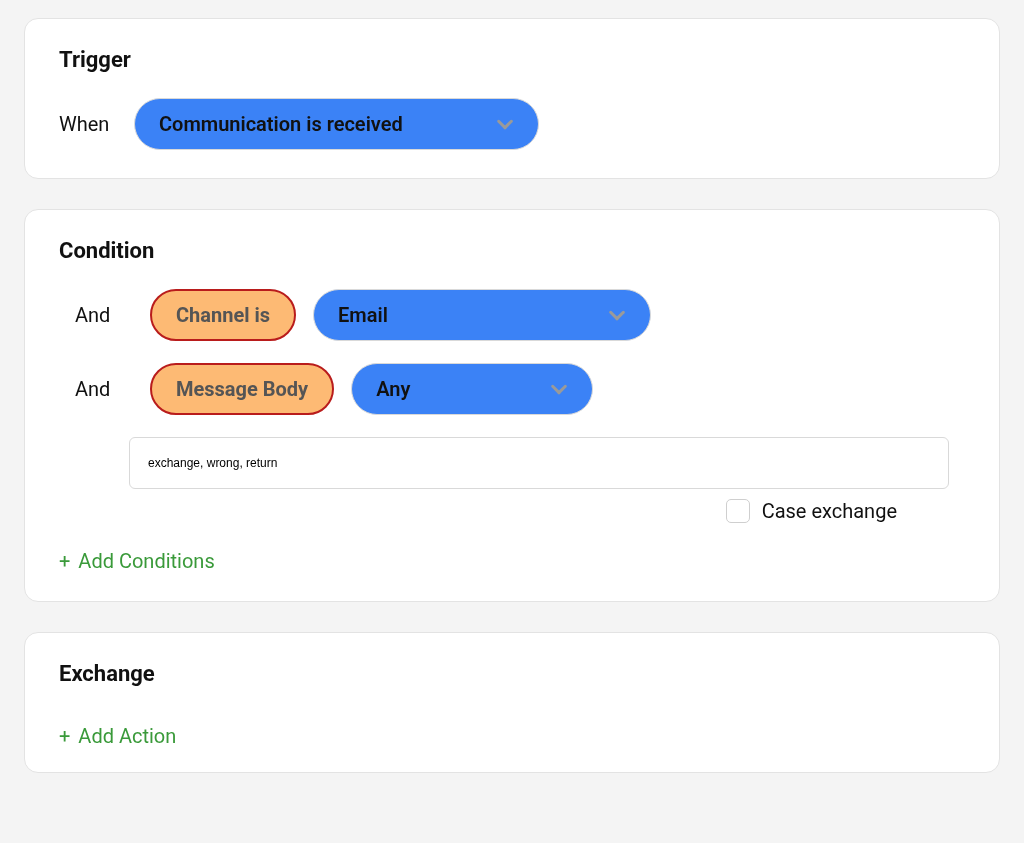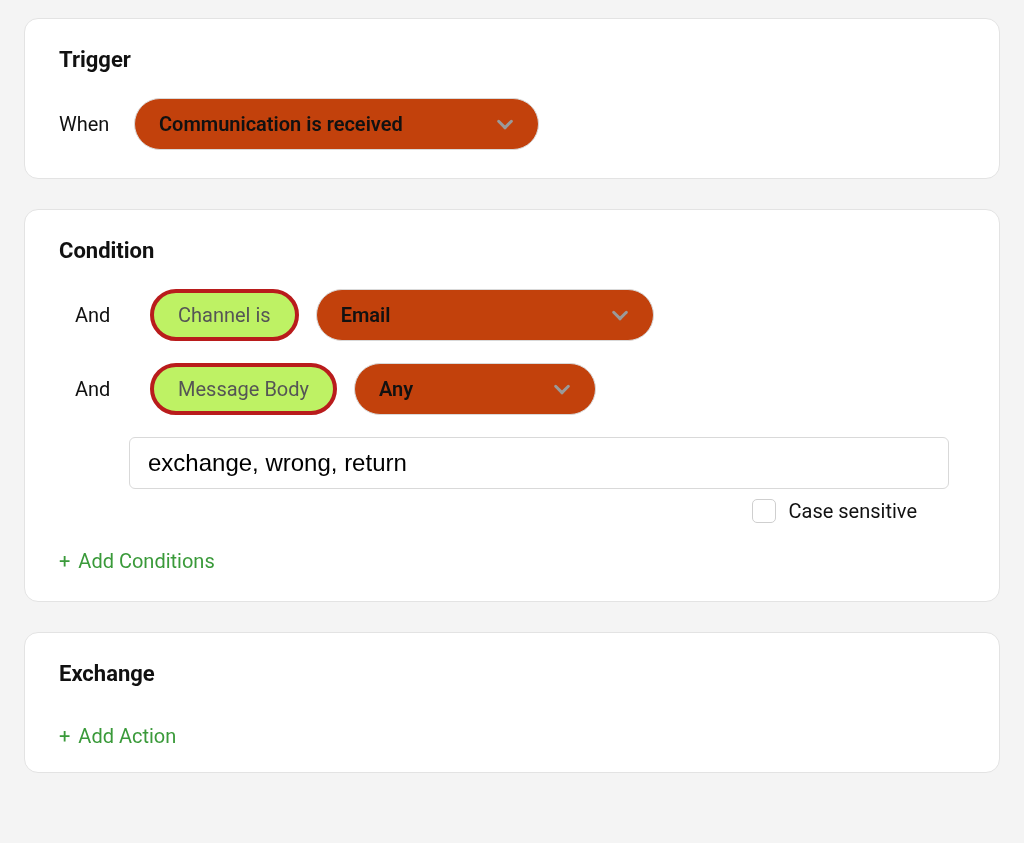--- a/index.html
+++ b/index.html
@@ -8,21 +8,21 @@
     background: #f4f4f4;
     width: 1024px;
     height: 843px;
     padding: 18px 24px 24px 24px;
     color: #111;
   }
   .card {
     background: #fff;
     border: 1px solid #e3e3e3;
     border-radius: 14px;
-    padding: 28px 34px 28px 34px;
+    padding: 28px 54px 28px 34px;
     margin-bottom: 30px;
   }
   .card-title {
     font-size: 22px;
     font-weight: 700;
     margin-bottom: 26px;
   }
   .row {
     display: flex;
     align-items: center;
@@ -36,27 +36,27 @@
   }
   .pill {
     border-radius: 999px;
     height: 52px;
     display: inline-flex;
     align-items: center;
     padding: 0 24px;
     font-size: 20px;
   }
   .pill-grey {
-    background: #bef264;
-    border: 4px solid #b91c1c;
+    background: #fdba74;
+    border: 2px solid #b91c1c;
     color: #555;
-    font-weight: 400;
+    font-weight: 700;
   }
   .pill-select {
-    background: #c2410c;
+    background: #3b82f6;
     border: 1px solid #d9d9d9;
     justify-content: space-between;
     gap: 16px;
     cursor: pointer;
     font-weight: 600;
   }
   .pill-select .chev {
     flex: 0 0 auto;
   }
   .chev {
@@ -81,21 +81,21 @@
   .w-email   { width: 338px; }
   .w-contains{ width: 242px; }
   .w-any     { width: 242px; }
   .w-exchange{ width: 318px; }
   .textinput {
     margin-left: 70px;
     width: 820px;
     height: 52px;
     border: 1px solid #d9d9d9;
     border-radius: 6px;
-    font-size: 24px;
+    font-size: 12px;
     padding: 0 18px;
     outline: none;
   }
   .case-row {
     display: flex;
     justify-content: flex-end;
     align-items: center;
     gap: 12px;
     margin-top: 10px;
     margin-right: 48px;
@@ -166,21 +166,21 @@
   </div>
 
   
   <div>
     <input class="textinput" type="text" value="exchange, wrong, return" style="">
   </div>
 
   
   <div class="case-row">
     <span class="checkbox"></span>
-    <span>Case sensitive</span>
+    <span>Case exchange</span>
   </div>
 
   
   <div class="add-link">
     <span class="plus">+</span>
     <span>Add Conditions</span>
   </div>
 </div>
 
 <div class="card card-actions">

